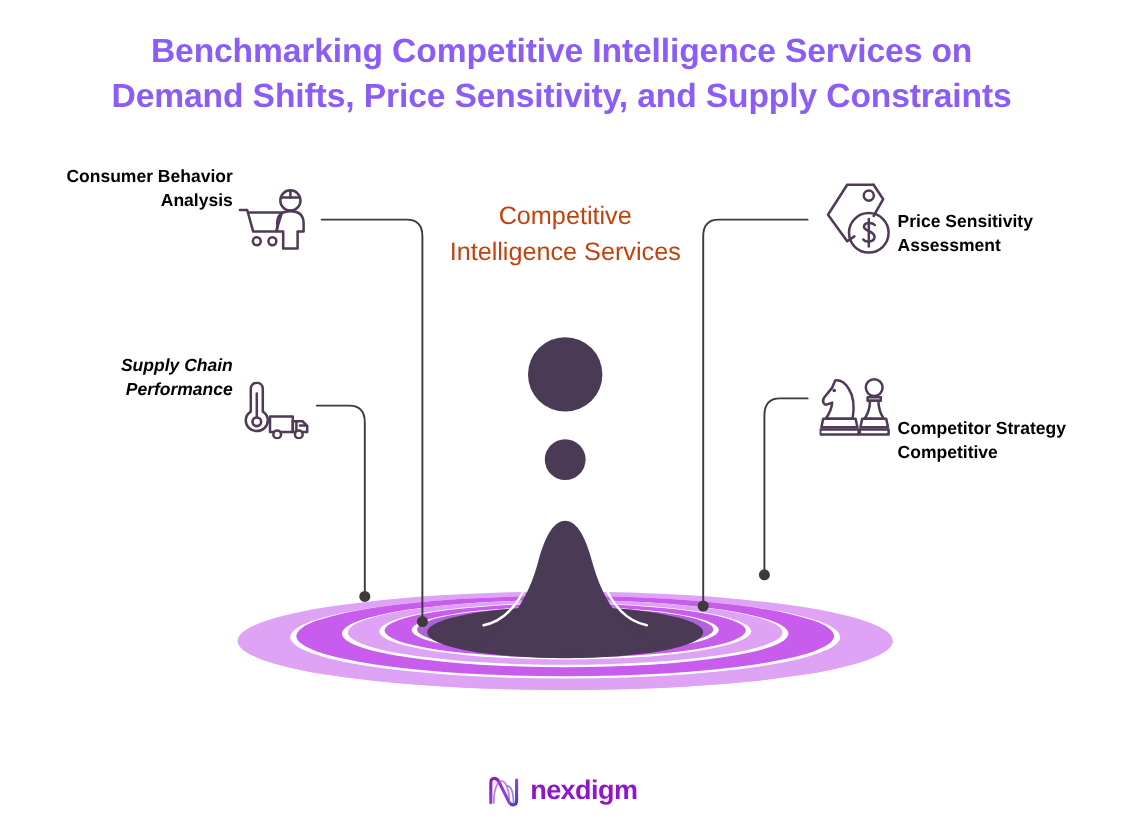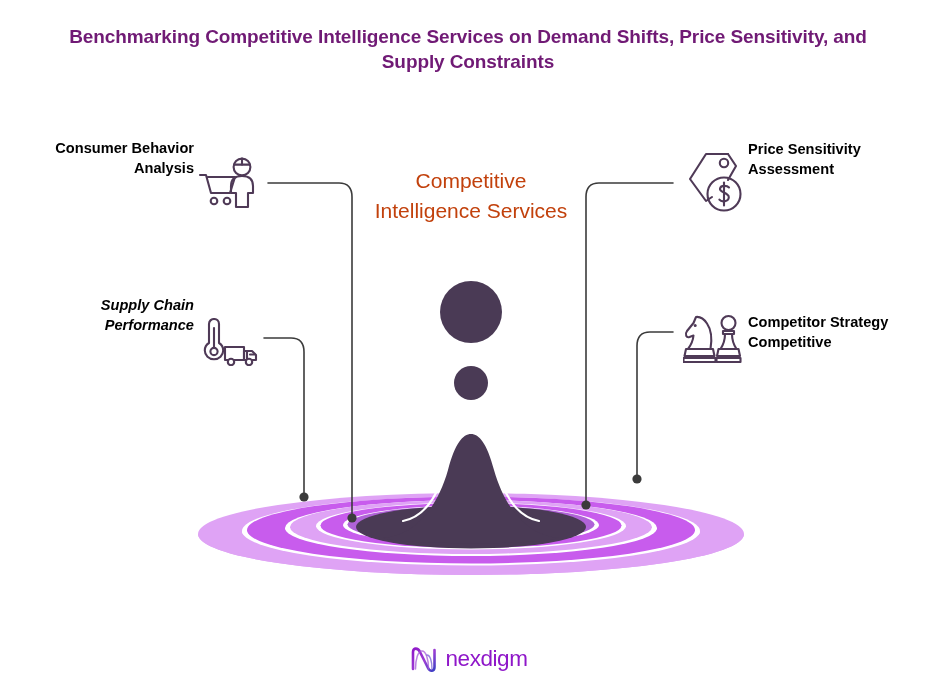--- a/index.html
+++ b/index.html
@@ -14,24 +14,24 @@
     font-family: "Liberation Sans", sans-serif;
     -webkit-font-smoothing: antialiased;
   }
 
   
   #title {
     position: absolute;
     left: 68px; top: 24px;
     width: 800px;
     text-align: center;
-    font-size: 19px;
+    font-size: 28px;
     font-weight: bold;
     line-height: 1.33;
-    color: #701a75;
+    color: #8b5cf6;
     letter-spacing: -0.1px;
   }
 
   
   #center-heading {
     position: absolute;
     left: 371px; top: 166px;
     width: 200px;
     text-align: center;
     font-size: 21px;
@@ -41,21 +41,21 @@
   }
 
   
   .label {
     position: absolute;
     font-size: 14.6px;
     font-weight: bold;
     line-height: 1.35;
     color: #000000;
   }
-  .label.right { text-align: left; }
+  .label.right { text-align: left; margin-top: 36px; }
   .label.left  { text-align: right; }
 
   #label-consumer   { left: 14px;  top: 139px; width: 180px; }
   #label-supply     { left: 14px;  top: 296px; width: 180px; font-style: italic; }
   #label-price      { left: 748px; top: 140px; width: 178px; }
   #label-competitor { left: 748px; top: 313px; width: 178px; }
 
   
   .icon-box { position: absolute; }
   #icon-consumer   { left: 198px; top: 155px; }
@@ -76,21 +76,21 @@
     position: absolute;
     left: 0; top: 644px;
     width: 936px;
     display: flex;
     align-items: center;
     justify-content: center;
     gap: 7px;
   }
   #logo-wordmark {
     font-size: 22.5px;
-    font-weight: normal;
+    font-weight: bold;
     color: #8f17c9;
     letter-spacing: -0.45px;
     line-height: 1;
   }
 </style>
 </head>
 <body>
 
 <div id="title">Benchmarking Competitive Intelligence Services on Demand Shifts, Price Sensitivity, and Supply Constraints</div>
 

